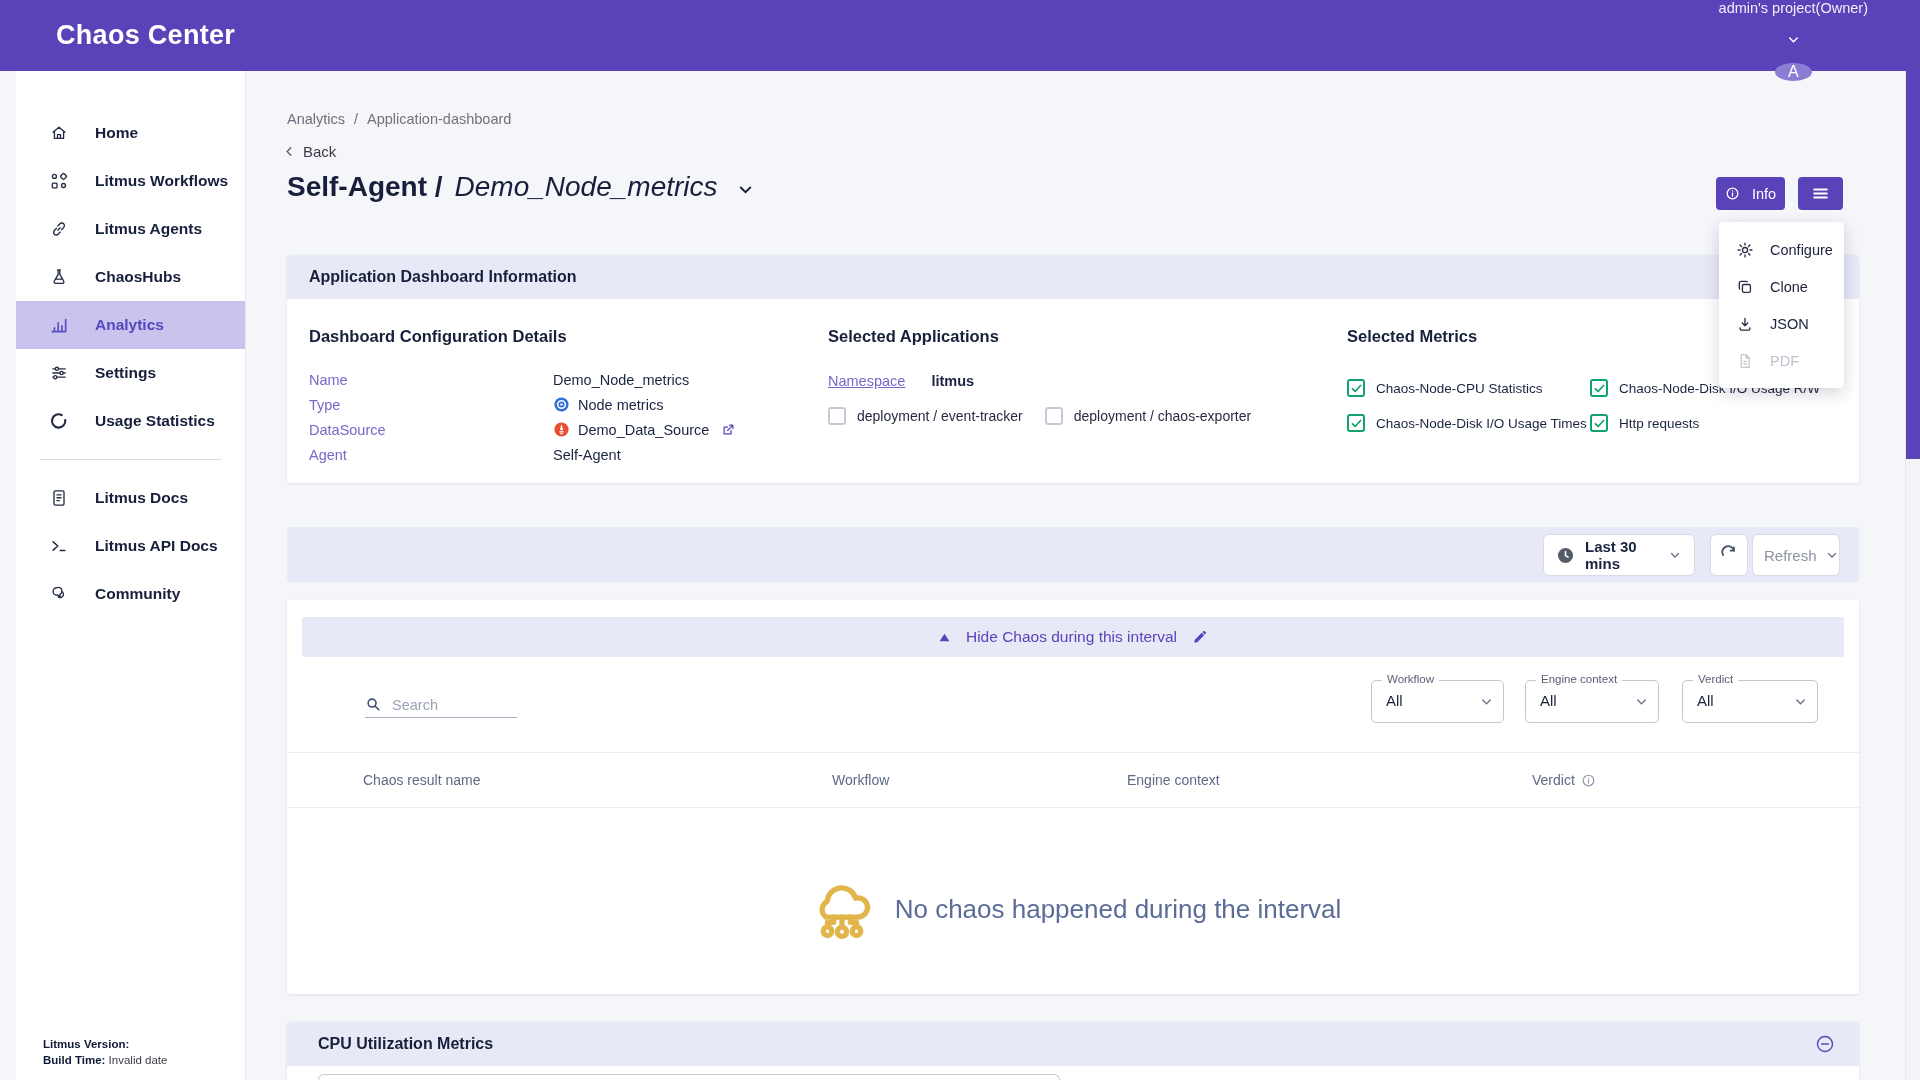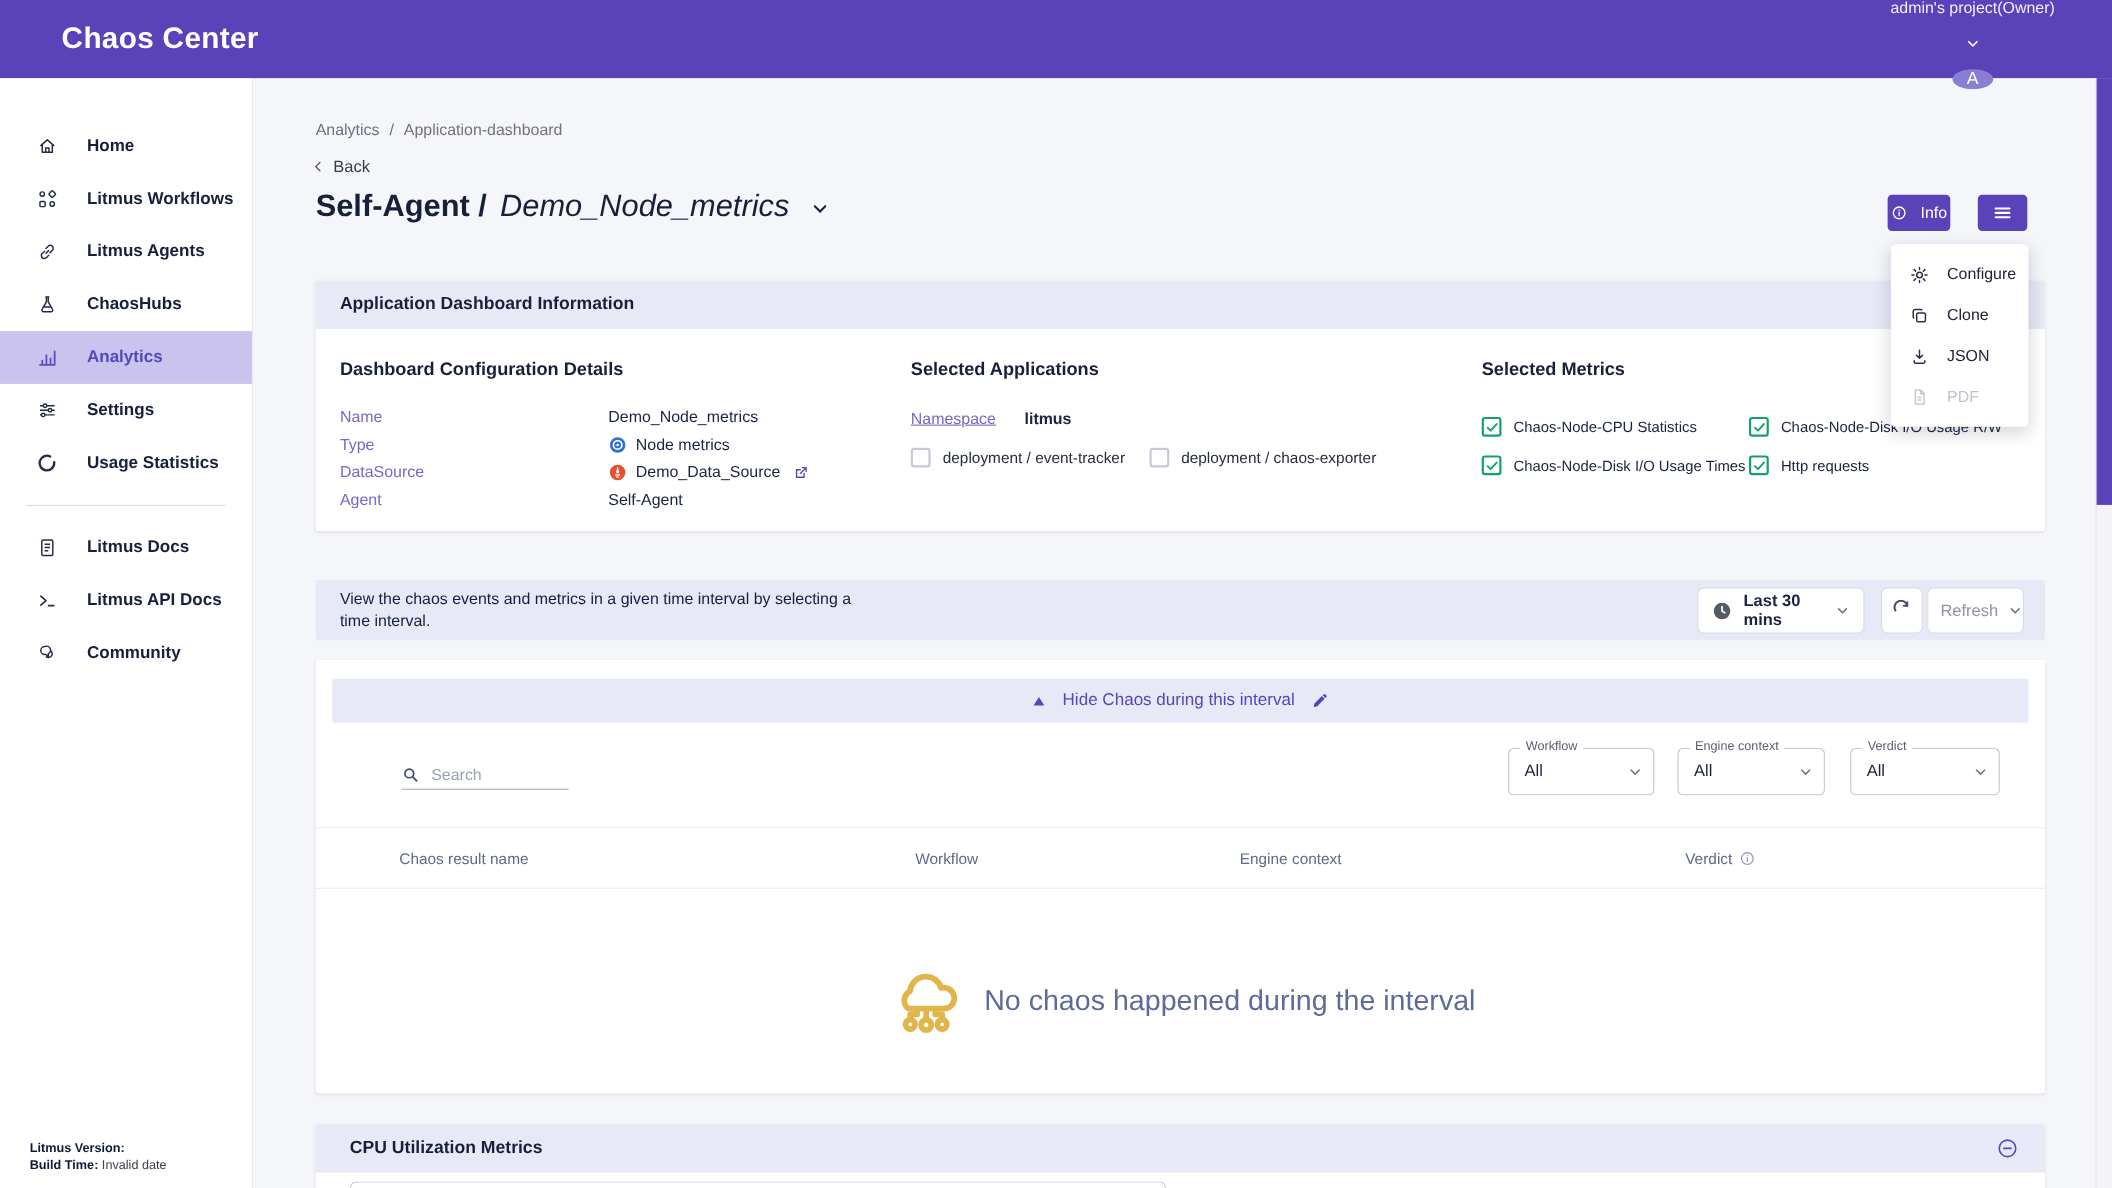--- a/index.html
+++ b/index.html
@@ -19,21 +19,21 @@
   .avatar { width:37px; height:37px; border-radius:50%; background:#8A7ED4;
     color:#fff; font-size:16px; display:flex; align-items:center; justify-content:center;
     cursor:pointer; }
 
   
   .scrollbar { position:absolute; right:0; top:71px; width:15px; height:1009px;
     background:#F4F4F7; border-left:1px solid #E7E7EC; z-index:60; }
   .scroll-thumb { position:absolute; left:0; top:0; width:14px; height:388px; background:#5A43B9; }
 
   
-  .sidebar { position:absolute; left:0; top:71px; width:230px; height:1009px;
+  .sidebar { position:absolute; left:16px; top:71px; width:230px; height:1009px;
     background:#fff; border-right:1px solid #E8E8EE; z-index:30; }
   .nav { padding-top:38px; }
   .nav-item { position:relative; height:48px; display:flex; align-items:center;
     gap:26px; padding-left:33px; color:#16203C; font-size:15.5px; font-weight:600;
     cursor:pointer; }
   .nav-item .nico { width:20px; height:20px; color:#232B46; flex:0 0 20px; }
   .nav-item.active { background:#C9C3EE; color:#5348BD; }
   .nav-item.active .nico { color:#5A4FC4; }
   .nav-divider { height:1px; background:#D8D8DF; margin:14px 24px; }
   .side-footer { position:absolute; left:27px; bottom:12px; font-size:11.5px;
@@ -55,21 +55,21 @@
 
   .page-title { position:absolute; left:57px; top:100px; display:flex; align-items:center;
     gap:18px; color:#171F3A; }
   .pt-bold { font-size:28px; font-weight:700; }
   .pt-italic { font-size:28px; font-style:italic; font-weight:500; margin-left:-6px; }
   .pt-chev { cursor:pointer; margin-top:4px; }
 
   .btn { background:#5A43B9; color:#fff; border:none; border-radius:4px; cursor:pointer;
     display:flex; align-items:center; justify-content:center;
     font-family:"Liberation Sans", sans-serif; }
-  .btn-info { position:absolute; left:1486px; top:106px; width:57px; height:33px;
+  .btn-info { position:absolute; left:1486px; top:106px; width:69px; height:33px;
     gap:12px; font-size:14.5px; }
   .btn-menu { position:absolute; left:1568px; top:106px; width:45px; height:33px; }
 
   .menu-pop { position:absolute; left:1489px; top:151px; width:125px; background:#fff;
     border-radius:4px; box-shadow:0 5px 16px rgba(22,22,55,.18); padding:9px 0;
     z-index:50; }
   .menu-item { height:37px; display:flex; align-items:center; gap:16px; padding-left:17px;
     font-size:14.5px; color:#20243C; cursor:pointer; }
   .menu-item .mico { width:18px; height:18px; color:#2A2F45; flex:0 0 18px; }
   .menu-item.disabled { color:#BEC1CE; cursor:default; }
@@ -464,21 +464,20 @@
                 <path d="M4.5 12.5l5 5 10-11"></path>
               </svg>
           </span>
           <span>Http requests</span>
         </div>
       </div>
     </div>
   </div>
 
   <div class="interval-strip">
-    <div class="interval-text">View the chaos events and metrics in a given time interval by selecting a time interval.</div>
 
     <div class="sel-ctl time-range">
       <span>
         <svg width="19" height="19" viewBox="0 0 24 24">
             <circle cx="12" cy="12" r="9.5" fill="#555B66"></circle>
             <path d="M12 7v5l3.2 2.1" stroke="#fff" stroke-width="2" fill="none" stroke-linecap="round"></path>
           </svg>
       </span>
       <span class="tr-text">Last 30 mins</span>
       <span class="chev-gray">

